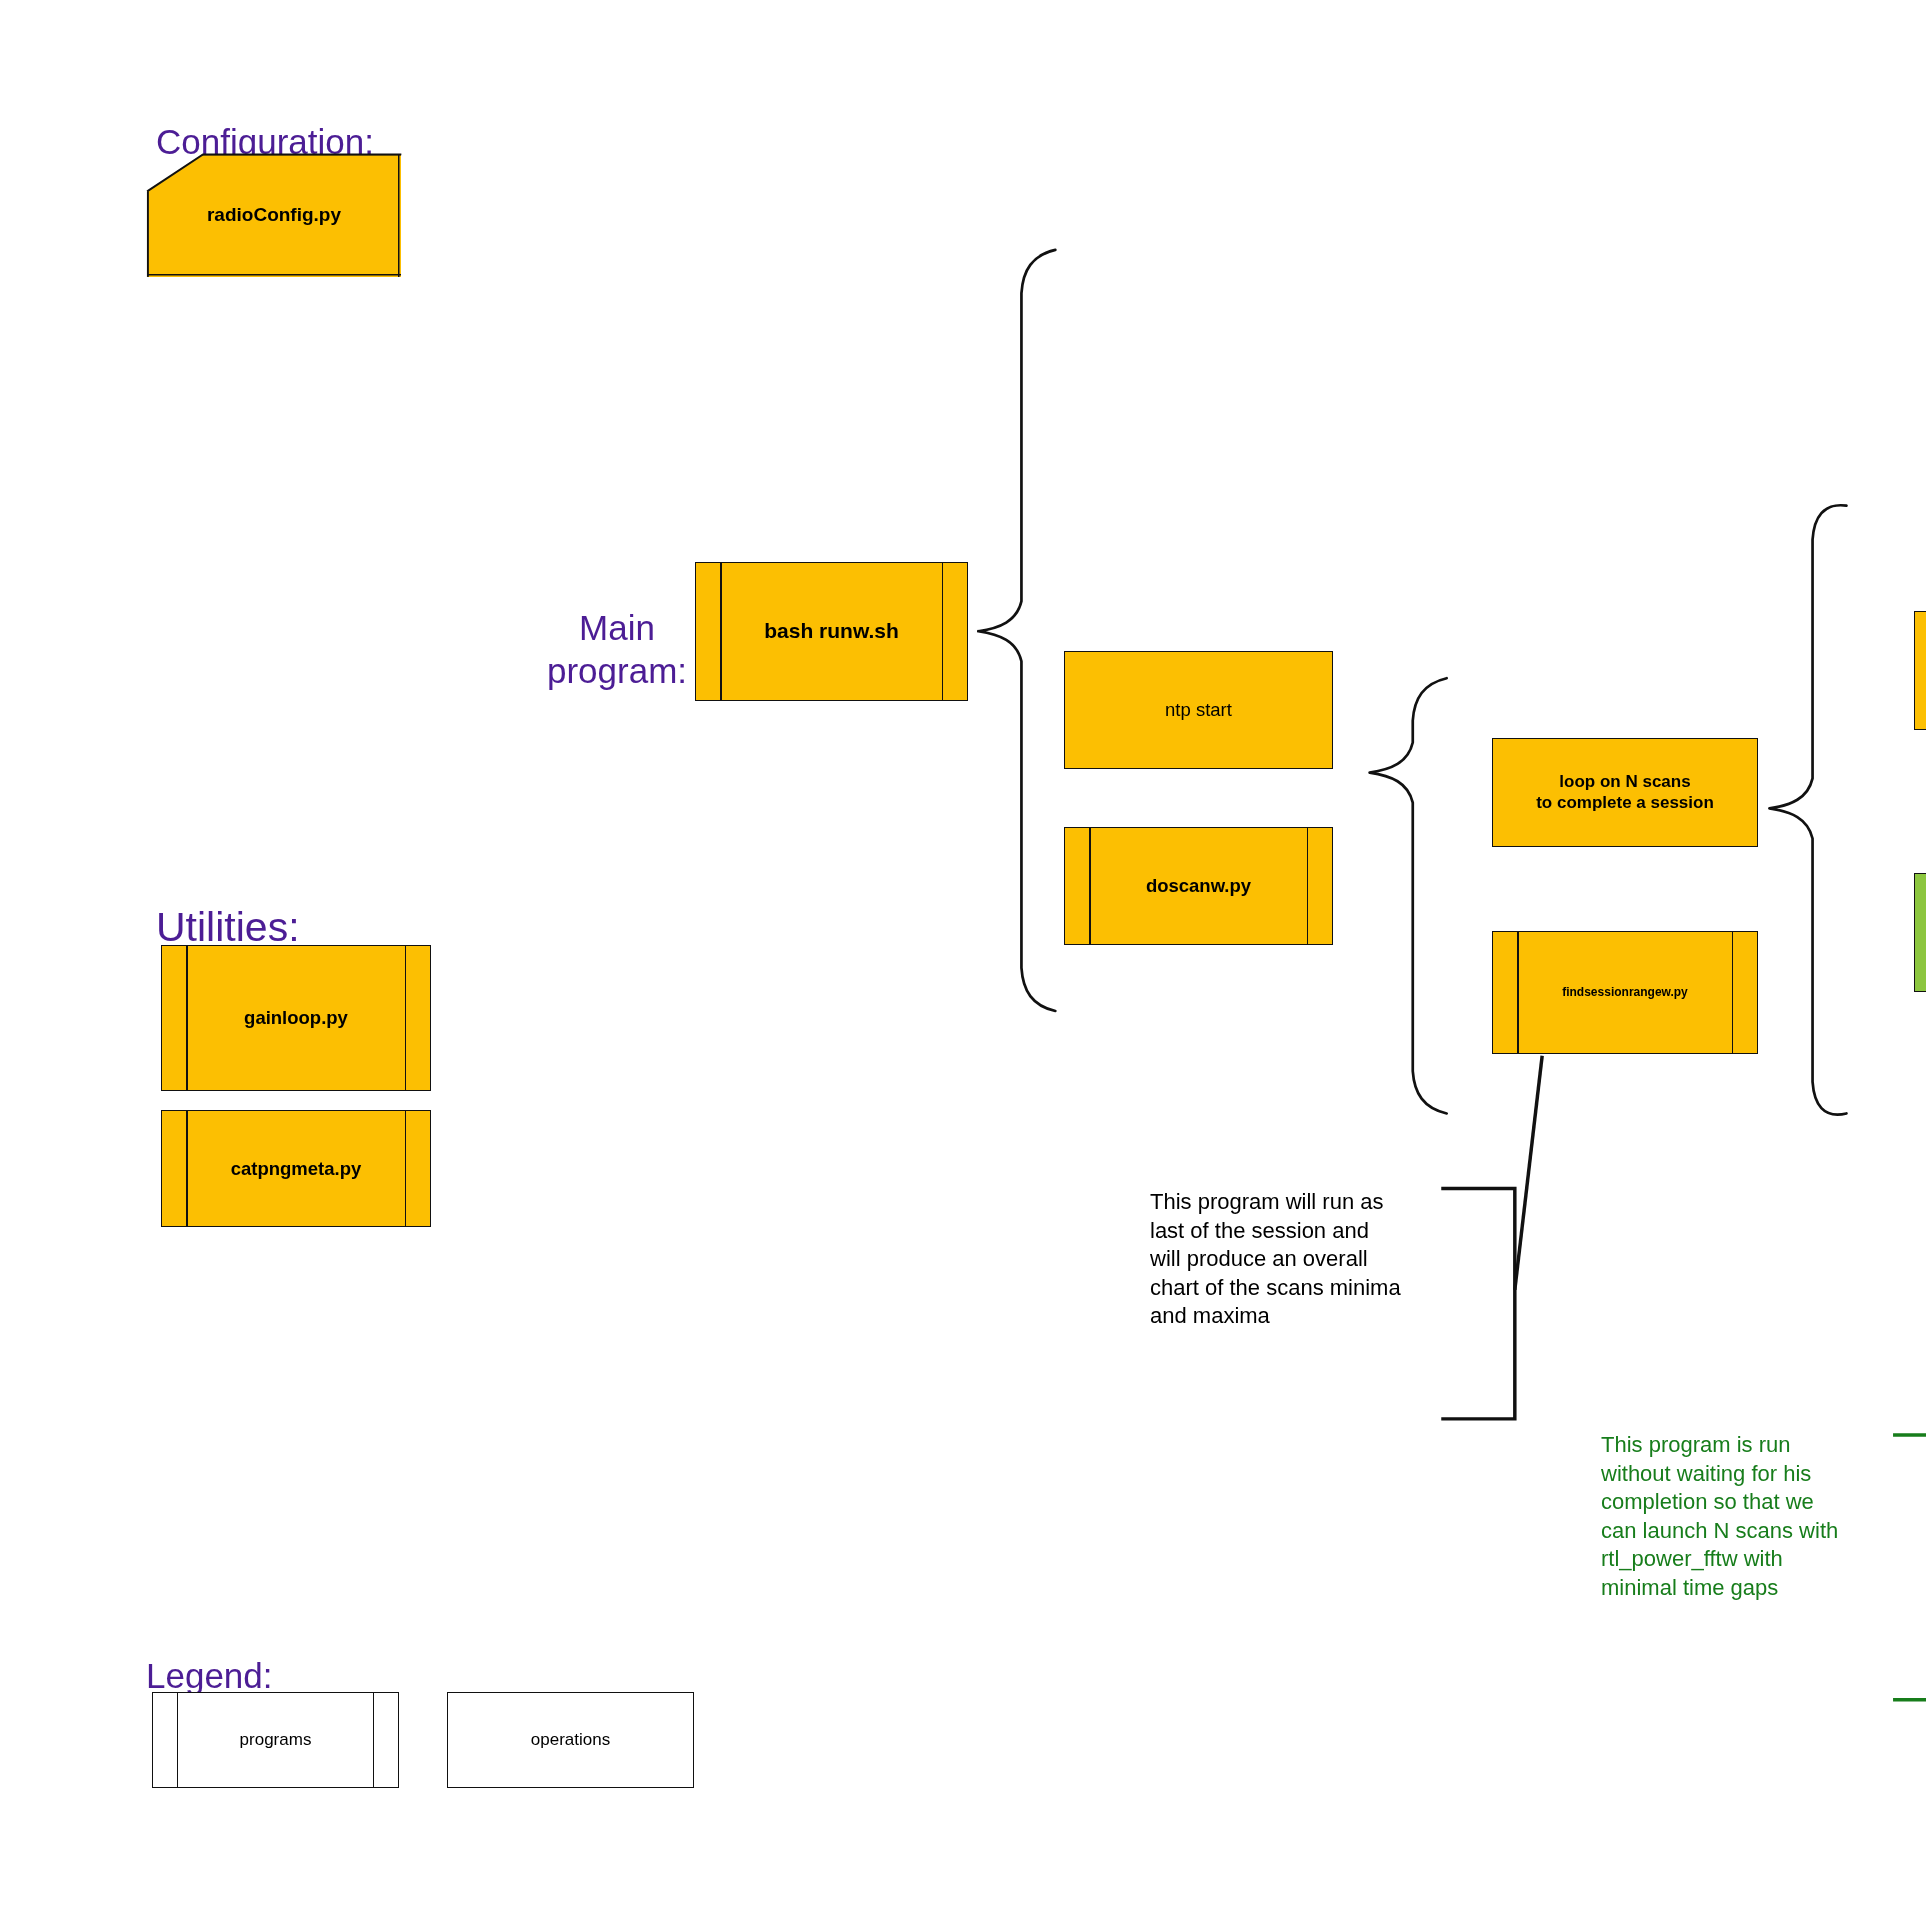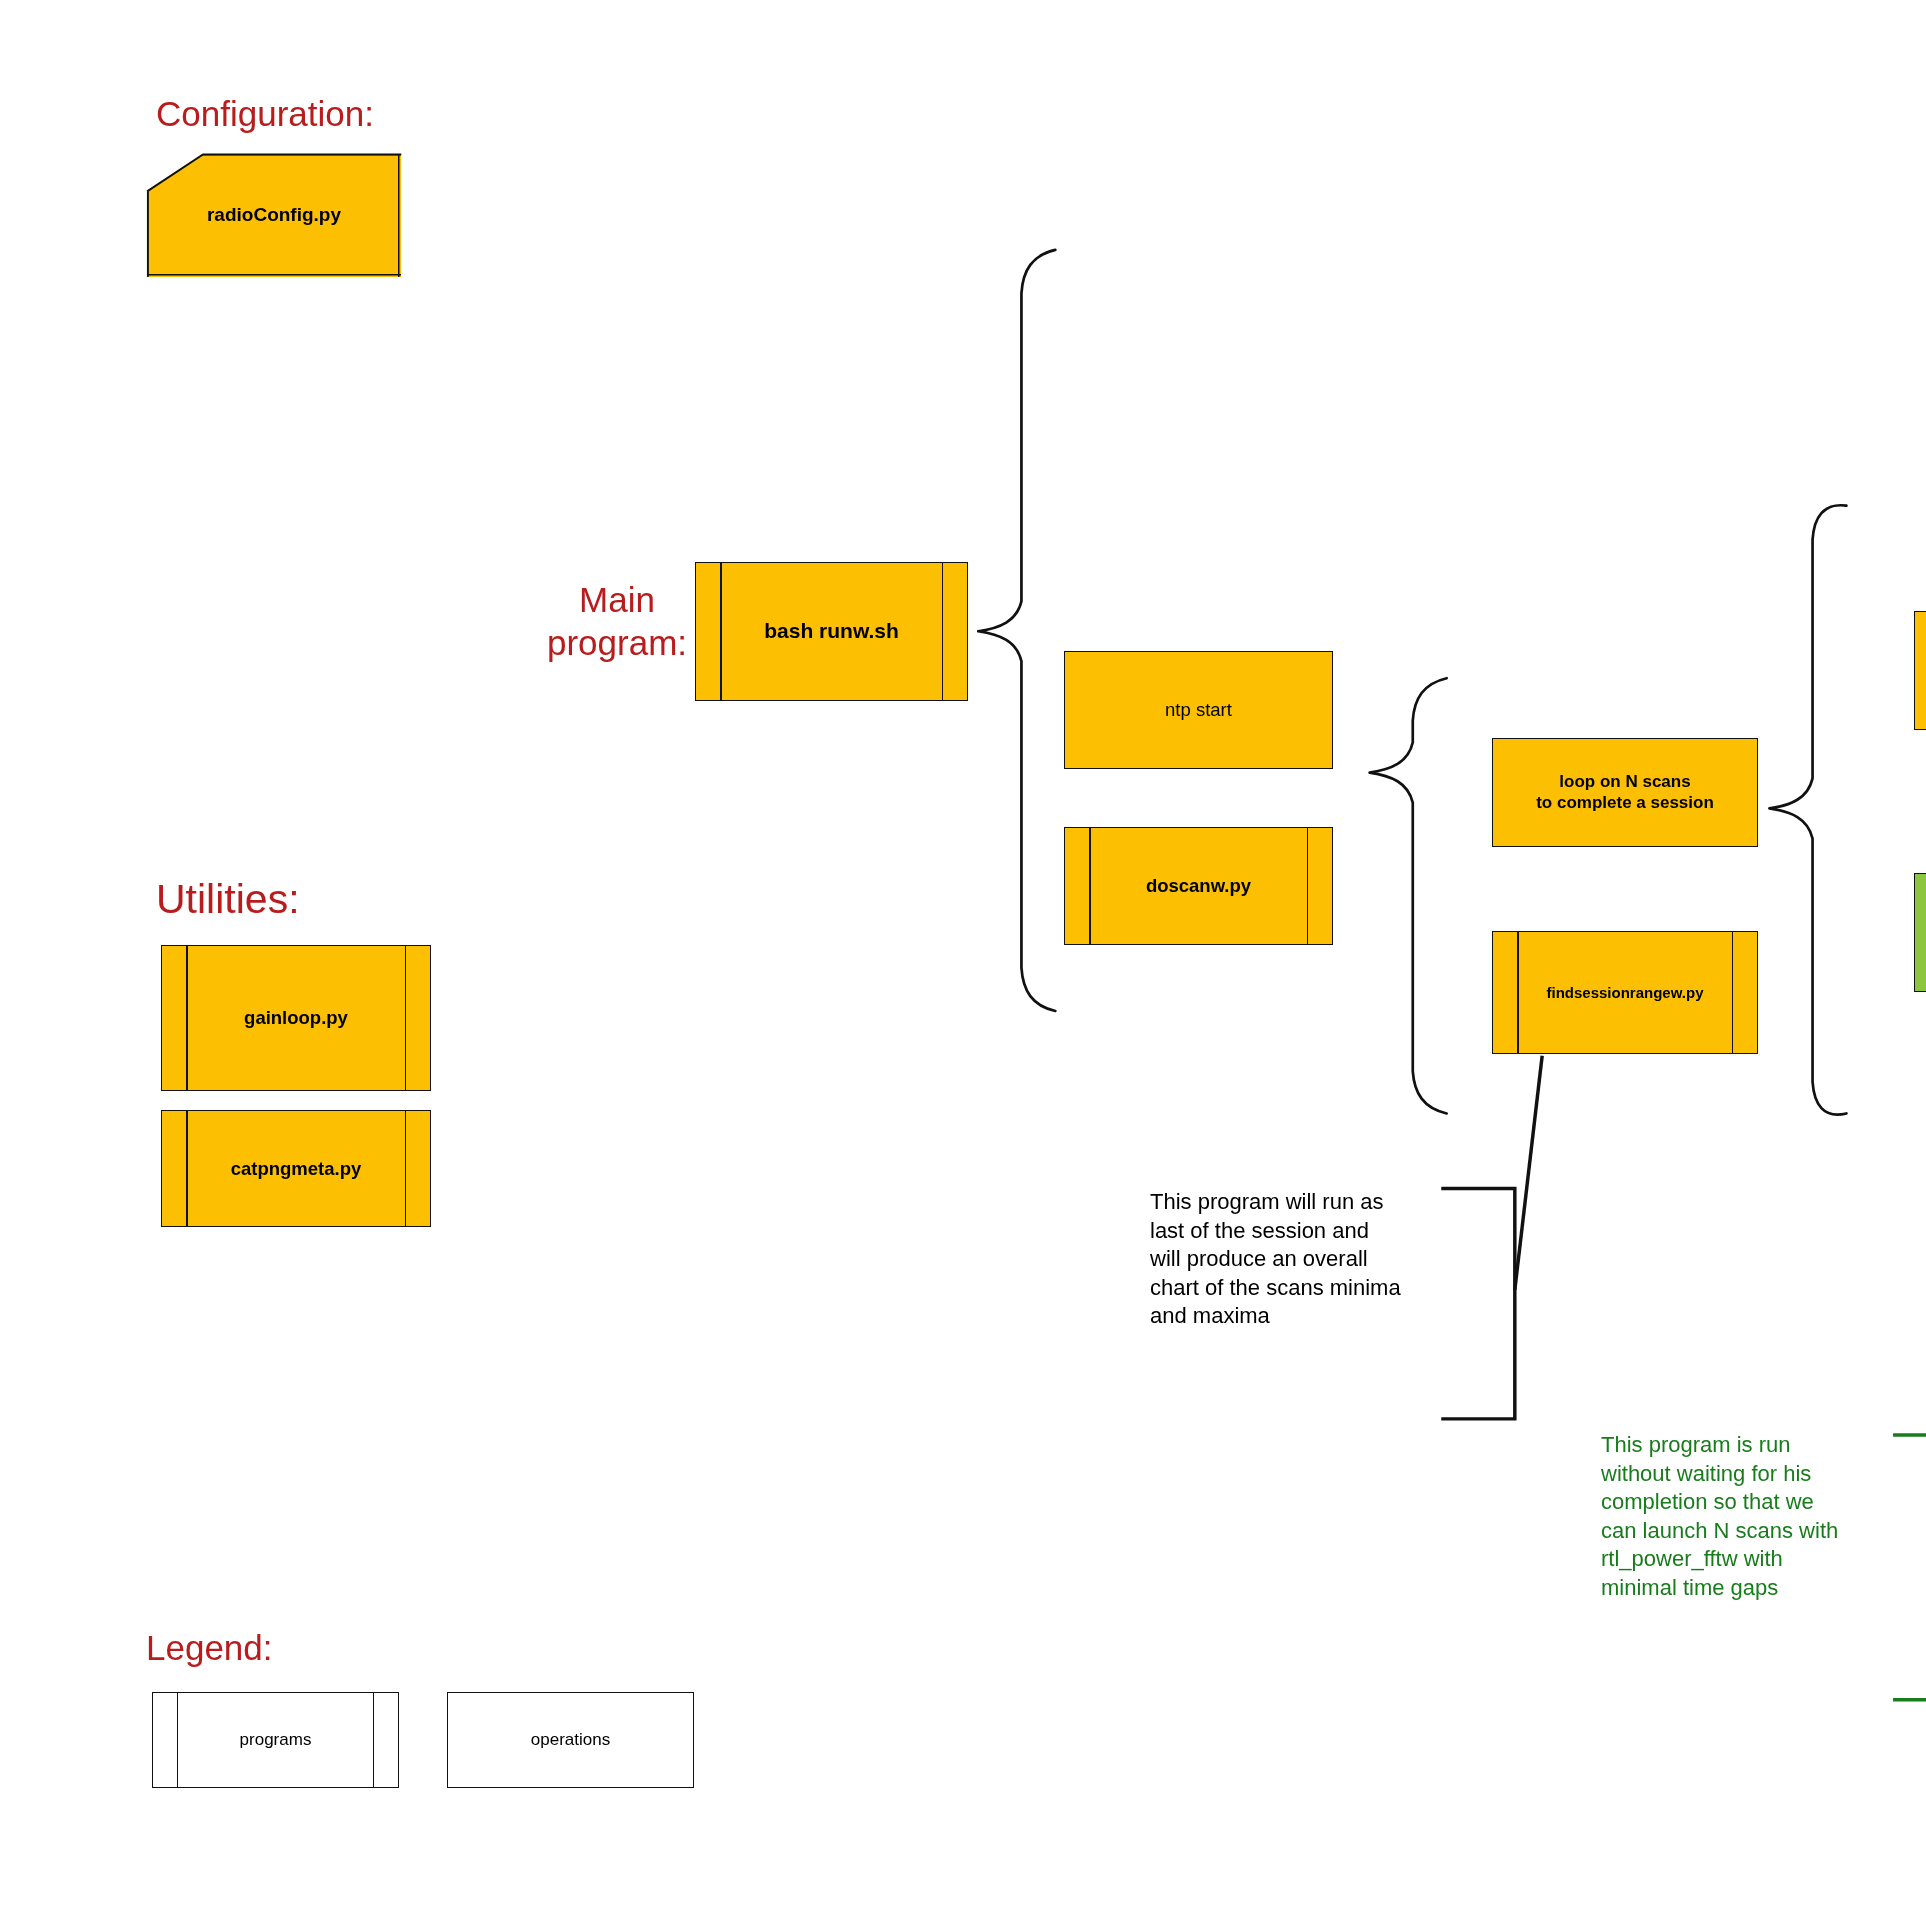--- a/index.html
+++ b/index.html
@@ -14,21 +14,21 @@
   .pp::before,.pp::after{content:"";position:absolute;top:0;bottom:0;width:1.5px;background:#111111;z-index:2;}
   .pp::before{left:24px;}
   .pp::after{right:24px;}
 
   .fill-yellow{background:#FCBF02;}
   .fill-green{background:#8CC63F;}
   .fill-white{background:#ffffff;border-width:1.2px;}
   .fill-white.pp::before,.fill-white.pp::after{width:1.2px;background:#111111;}
 
   .bold{font-weight:bold;}
-  .section-title{position:absolute;color:#b91c1c;white-space:nowrap;}
+  .section-title{position:absolute;color:#4c1d95;white-space:nowrap;margin-top:28px;}
   .anno{position:absolute;text-align:left;line-height:1.30;white-space:pre-line;}
   .anno-black{color:#000000;}
   .anno-green{color:#177D1B;}
 </style>
 </head>
 <body>
 
 <div id="stage">
 
   <svg class="layer" viewBox="0 0 7088 4978">
@@ -118,21 +118,21 @@
   <div class="node pp fill-yellow" style="left:1064px;top:827px;width:269px;height:118px;">
     <span class="lbl bold" style="font-size:18.5px;">doscanw.py</span>
   </div>
 
   <div class="node fill-yellow" style="left:1492px;top:738px;width:266px;height:109px;font-weight:bold;">
     <span class="lbl" style="font-size:17px;white-space:pre-line;">loop on N scans
 to complete a session</span>
   </div>
 
   <div class="node pp fill-yellow" style="left:1492px;top:931px;width:266px;height:123px;">
-    <span class="lbl bold" style="font-size:15px;">findsessionrangew.py</span>
+    <span class="lbl bold" style="font-size:12px;">findsessionrangew.py</span>
   </div>
 
   <div class="node pp fill-yellow" style="left:1914px;top:611px;width:270px;height:119px;">
     
   </div>
 
   <div class="node pp fill-green" style="left:1914px;top:873px;width:270px;height:119px;">
     
   </div>
 

